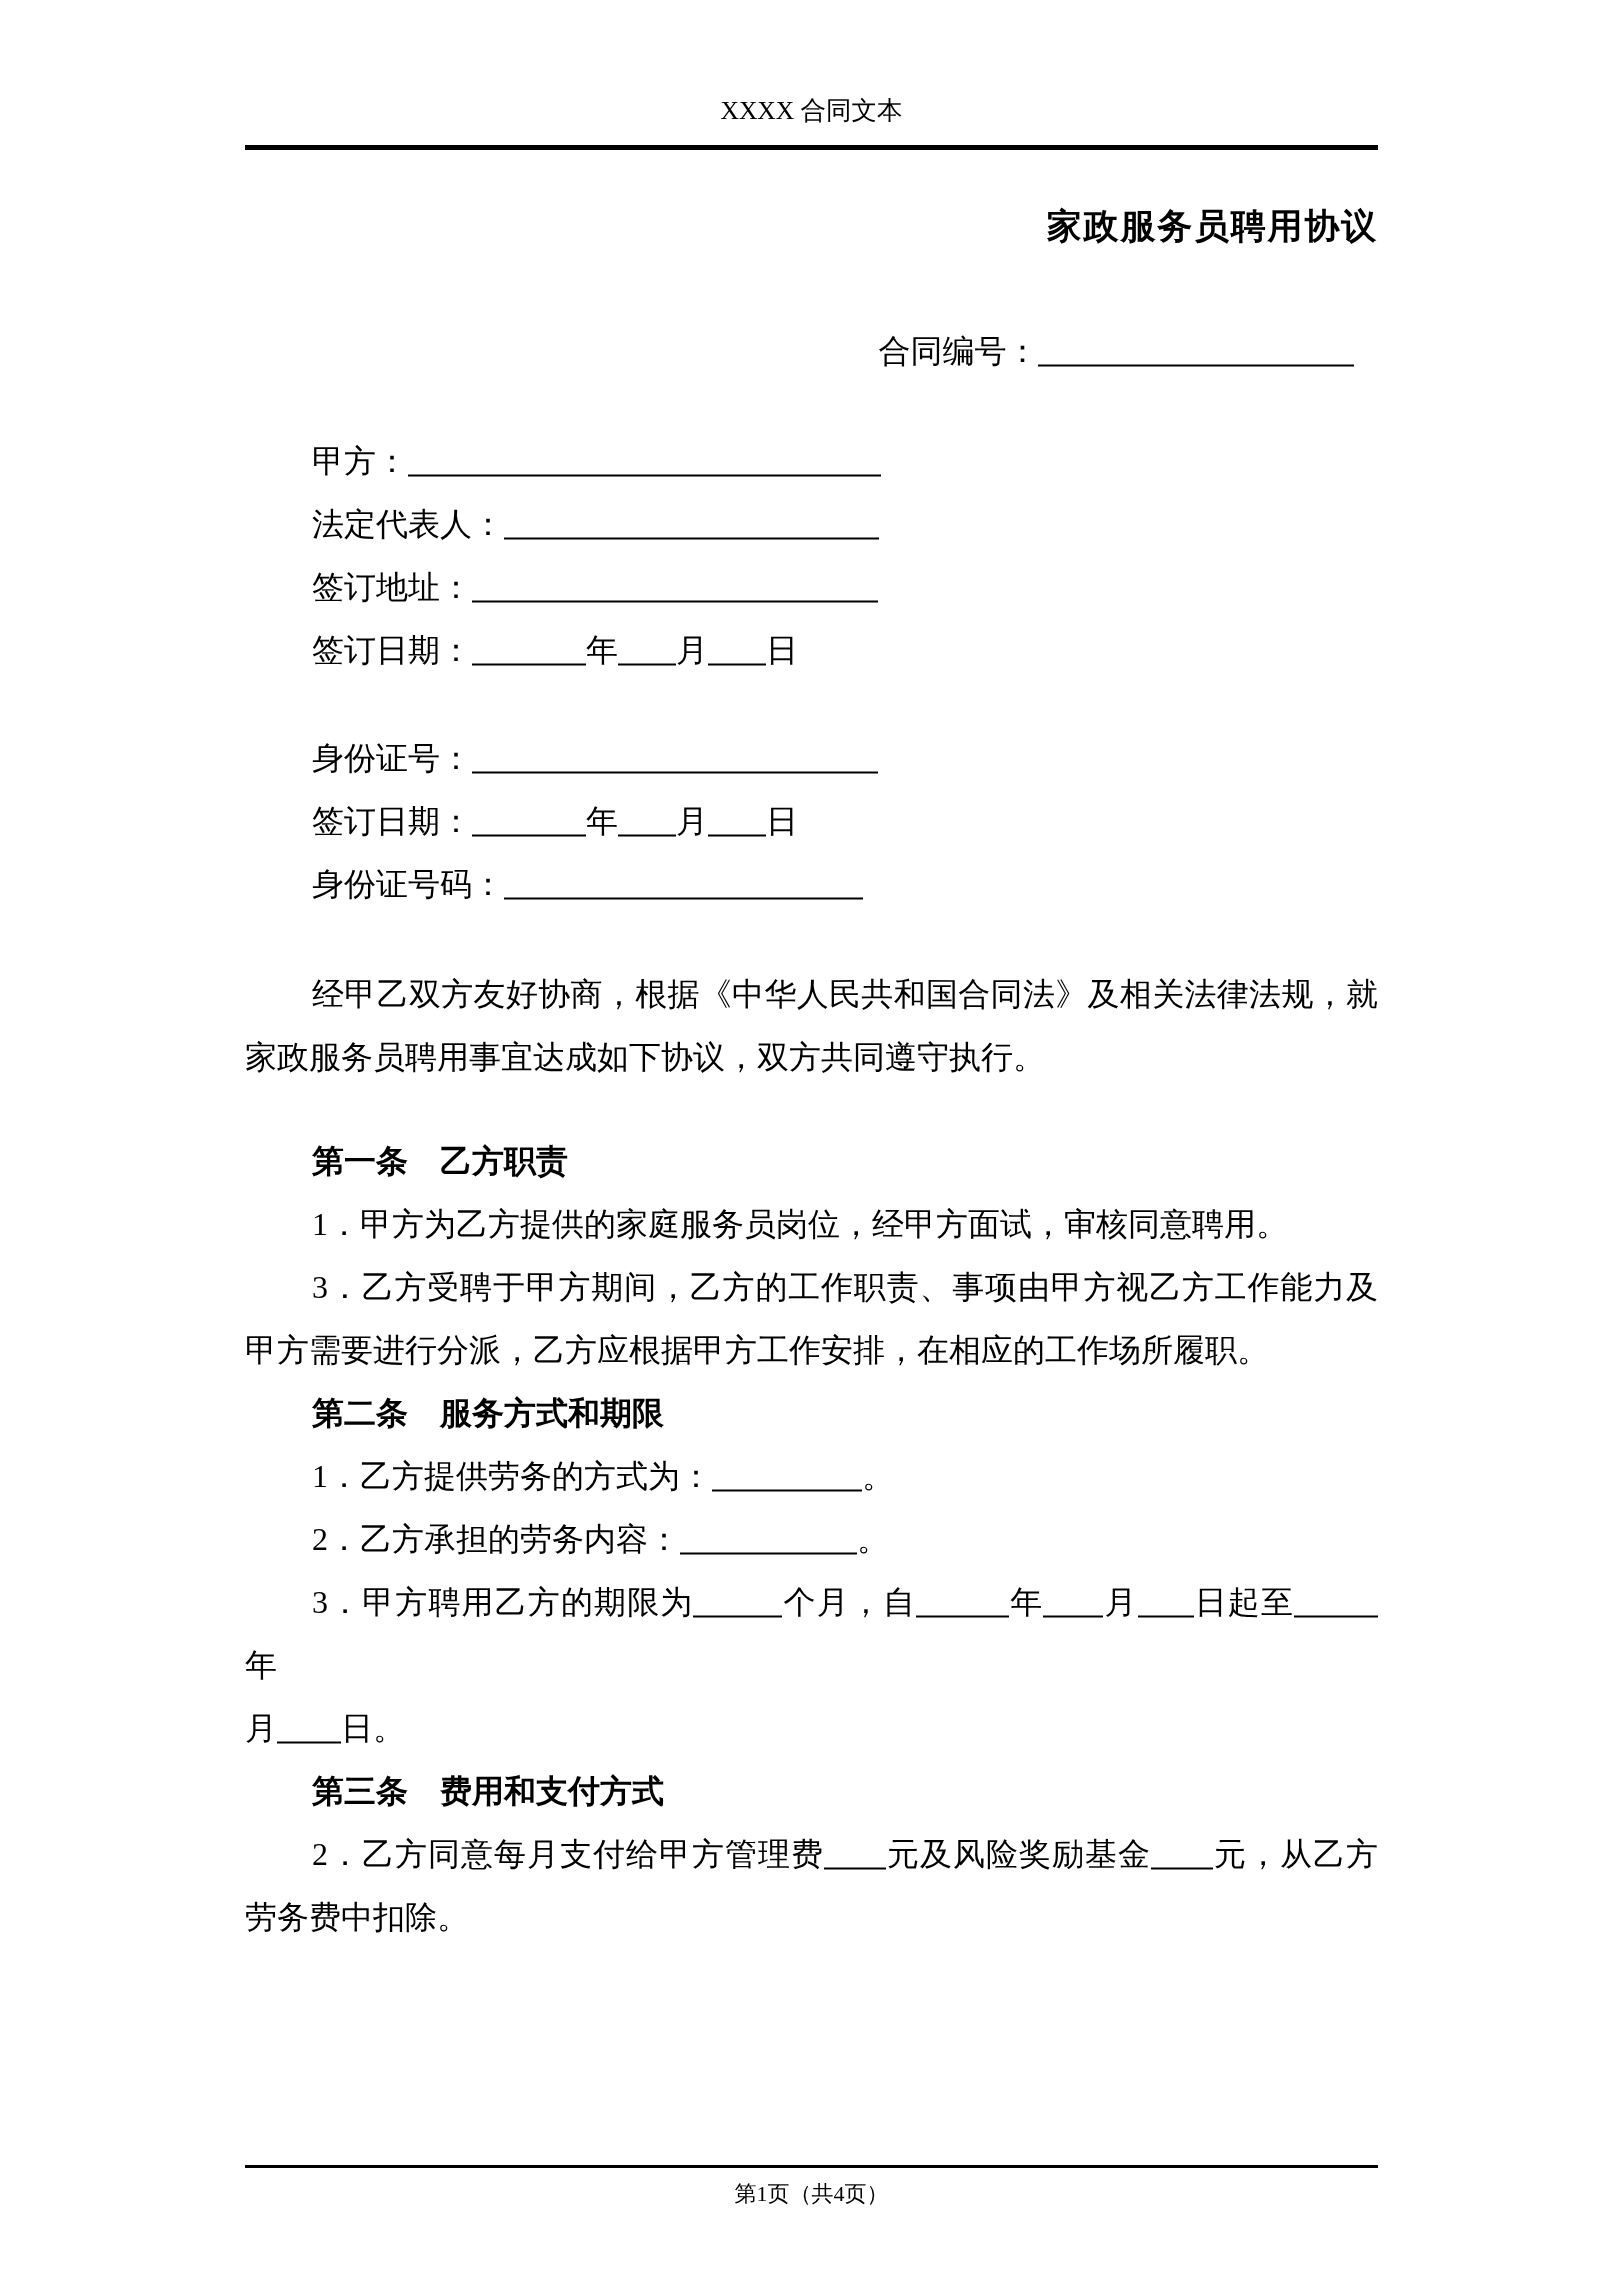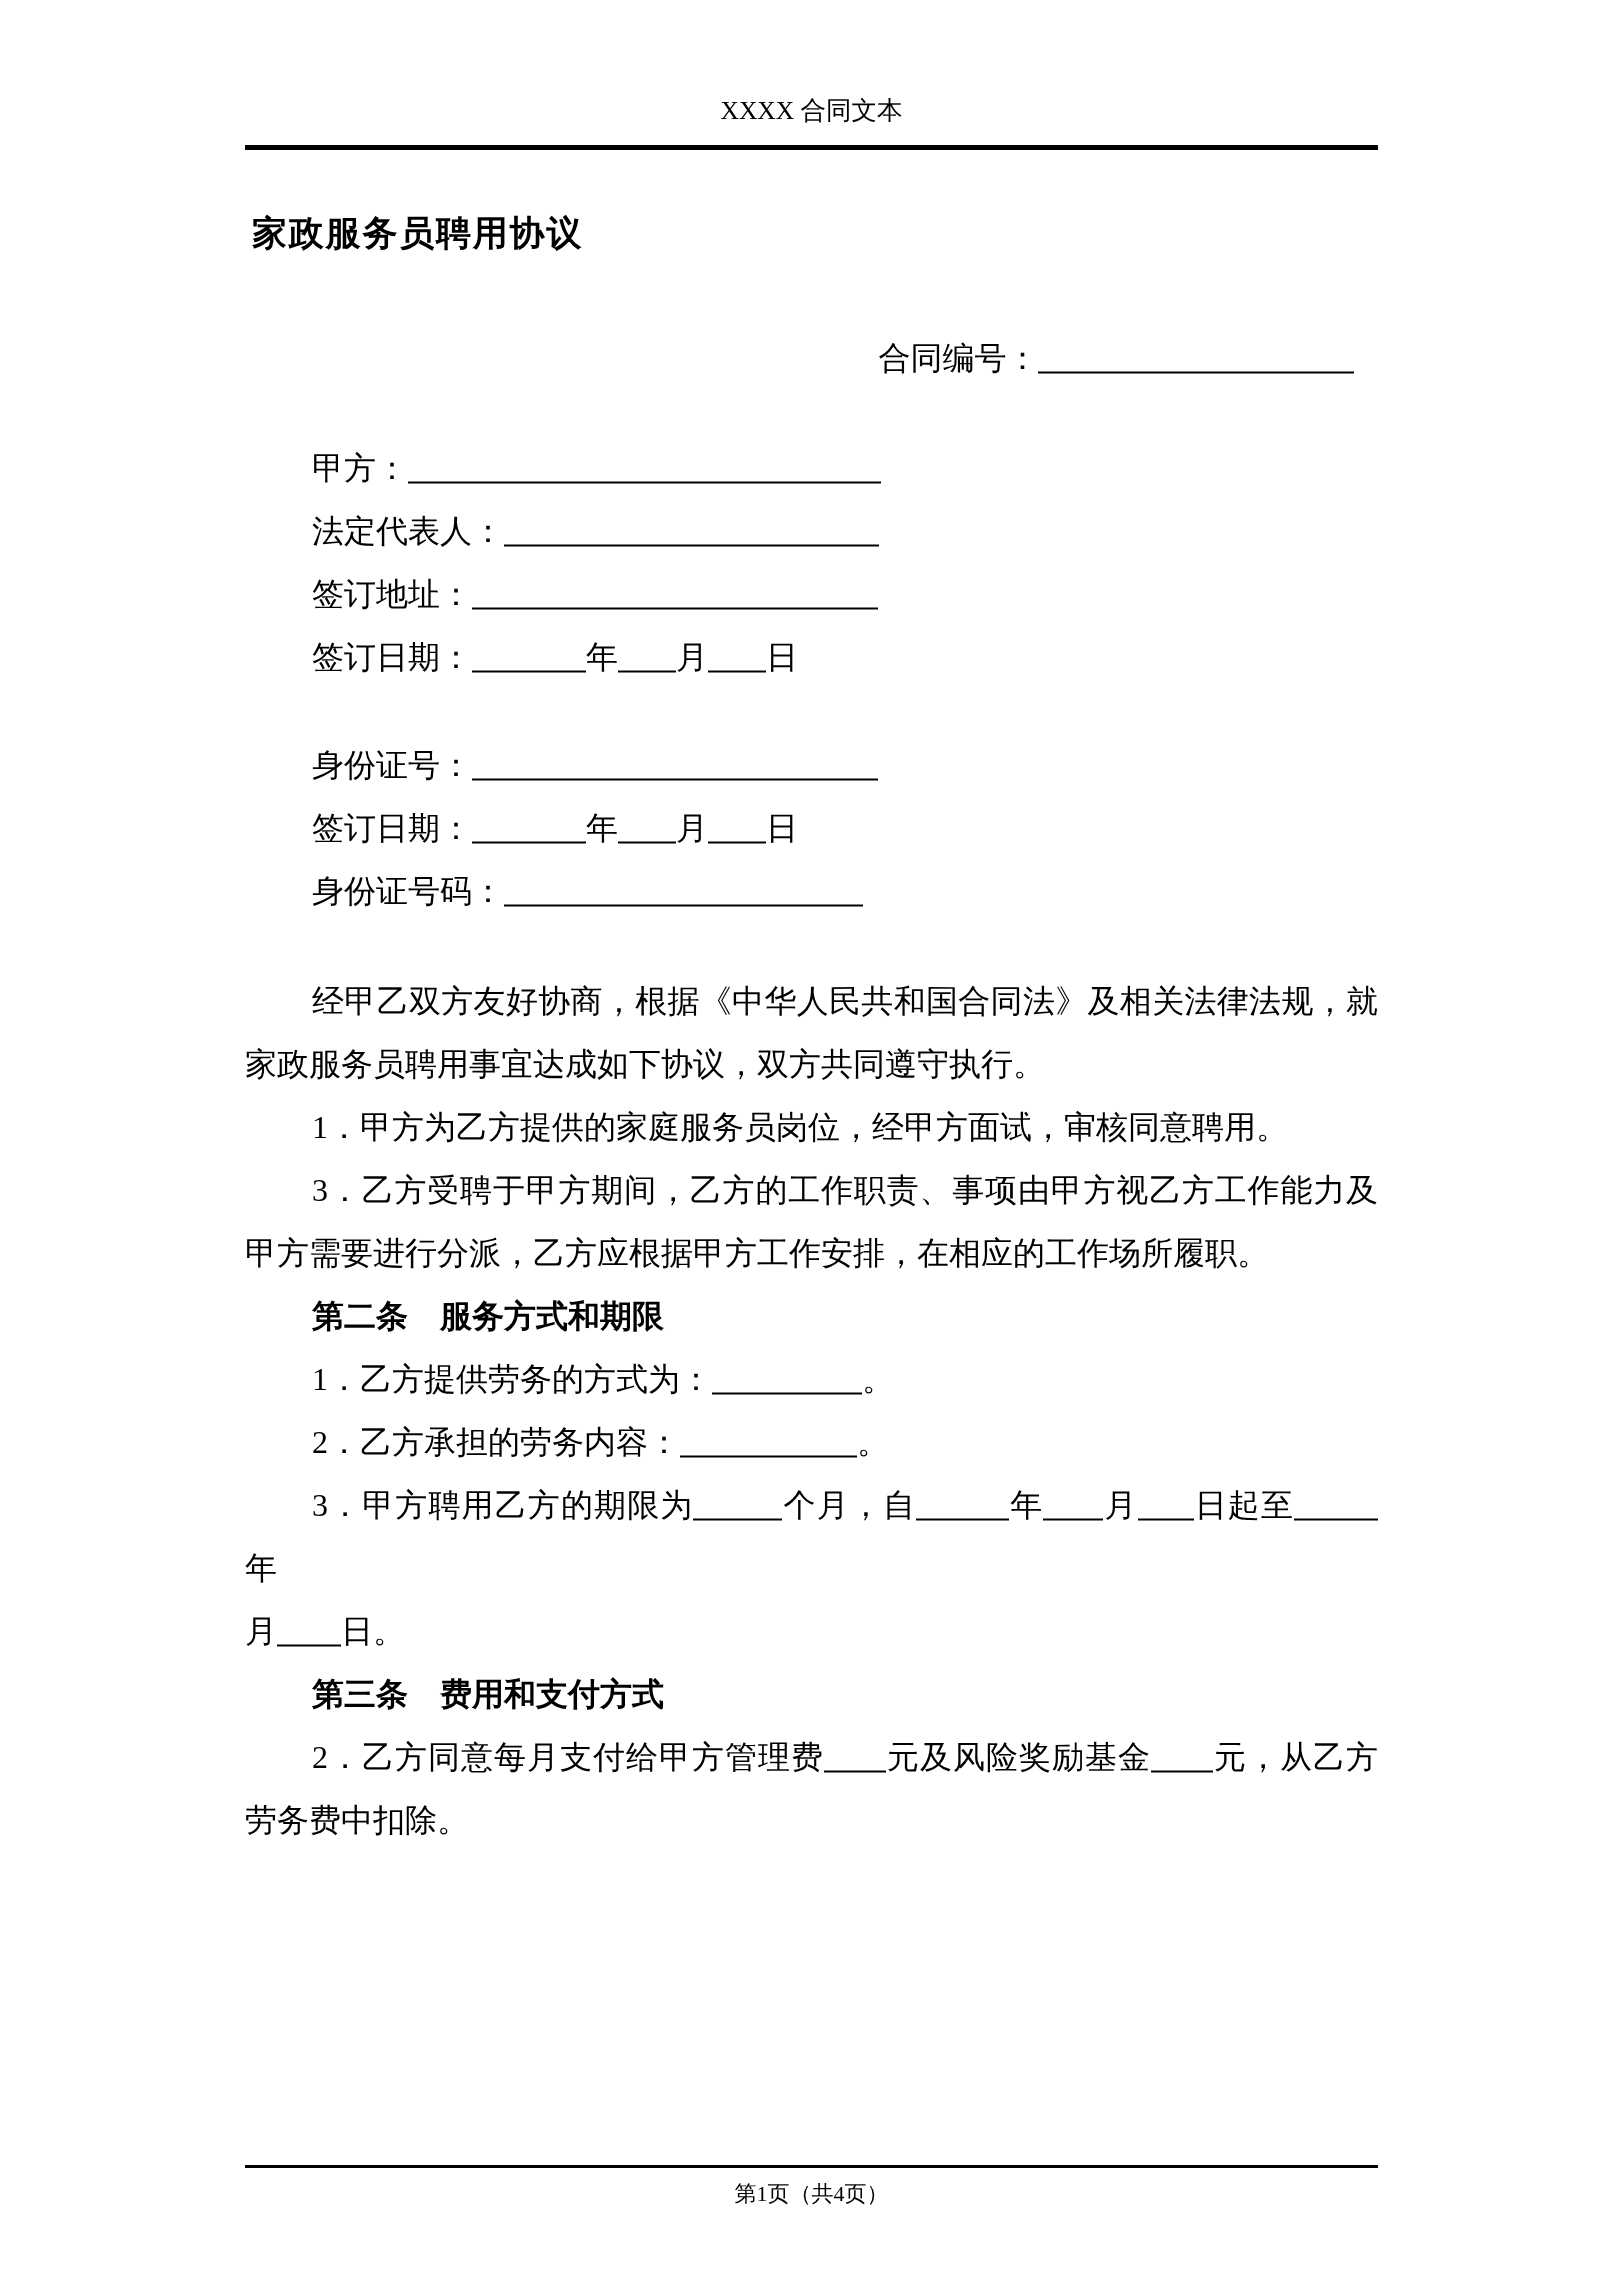--- a/index.html
+++ b/index.html
@@ -20,22 +20,23 @@
   .header-rule {
     position:absolute; top:145px; left:245px; width:1133px; height:4.5px;
     background:#000000;
   }
   
   .main {
     position:absolute; top:195px; left:245px; width:1133px;
     font-size:32px; line-height:63px;
   }
   .title {
-    margin:7px; font-size:35px; font-weight:bold; letter-spacing:1.8px;
+    margin:0; font-size:35px; font-weight:bold; letter-spacing:1.8px;
     line-height:63px;
+    text-align:right;
   }
   .contract-no {
     margin-top:62px; text-align:right; padding-right:23.6px;
     white-space:nowrap;
   }
   .block { }
   .block-a { margin-top:47px; }
   .block-b { margin-top:45px; }
   .fline { text-indent:67px; white-space:nowrap; }
   .para {
@@ -85,20 +86,21 @@
 
     <section class="block block-b">
         <div class="fline"><span>身份证号：</span><span class="bl" style="width: 406px;"></span></div>
         <div class="fline"><span>签订日期：</span><span class="bl" style="width: 114px;"></span><span>年</span><span class="bl" style="width: 58px;"></span><span>月</span><span class="bl" style="width: 58px;"></span><span>日</span></div>
         <div class="fline"><span>身份证号码：</span><span class="bl" style="width: 359px;"></span></div>
       </section>
 
     <p class="para">经甲乙双方友好协商，根据《中华人民共和国合同法》及相关法律法规，就家政服务员聘用事宜达成如下协议，双方共同遵守执行。</p>
 
     <div>
+        <p class="sec-head sec-head-first">第一条　乙方职责</p>
         <p class="item"><span>1．甲方为乙方提供的家庭服务员岗位，经甲方面试，审核同意聘用。</span></p>
         <p class="item"><span>3．乙方受聘于甲方期间，乙方的工作职责、事项由甲方视乙方工作能力及甲方需要进行分派，乙方应根据甲方工作安排，在相应的工作场所履职。</span></p>
         <p class="sec-head">第二条　服务方式和期限</p>
         <p class="item"><span>1．乙方提供劳务的方式为：</span><span class="bl" style="width: 150px;"></span><span>。</span></p>
         <p class="item"><span>2．乙方承担的劳务内容：</span><span class="bl" style="width: 177px;"></span><span>。</span></p>
         <p class="item"><span>3．甲方聘用乙方的期限为</span><span class="bl" style="width: 89px;"></span><span>个月，自</span><span class="bl" style="width: 93px;"></span><span>年</span><span class="bl" style="width: 60px;"></span><span>月</span><span class="bl" style="width: 56px;"></span><span>日起至</span><span class="bl" style="width: 84px;"></span><span>年</span><br><span>月</span><span class="bl" style="width: 64px;"></span><span>日。</span></p>
         <p class="sec-head">第三条　费用和支付方式</p>
         <p class="item"><span>2．乙方同意每月支付给甲方管理费</span><span class="bl" style="width: 62px;"></span><span>元及风险奖励基金</span><span class="bl" style="width: 62px;"></span><span>元，从乙方劳务费中扣除。</span></p>
       </div>
   </div>

